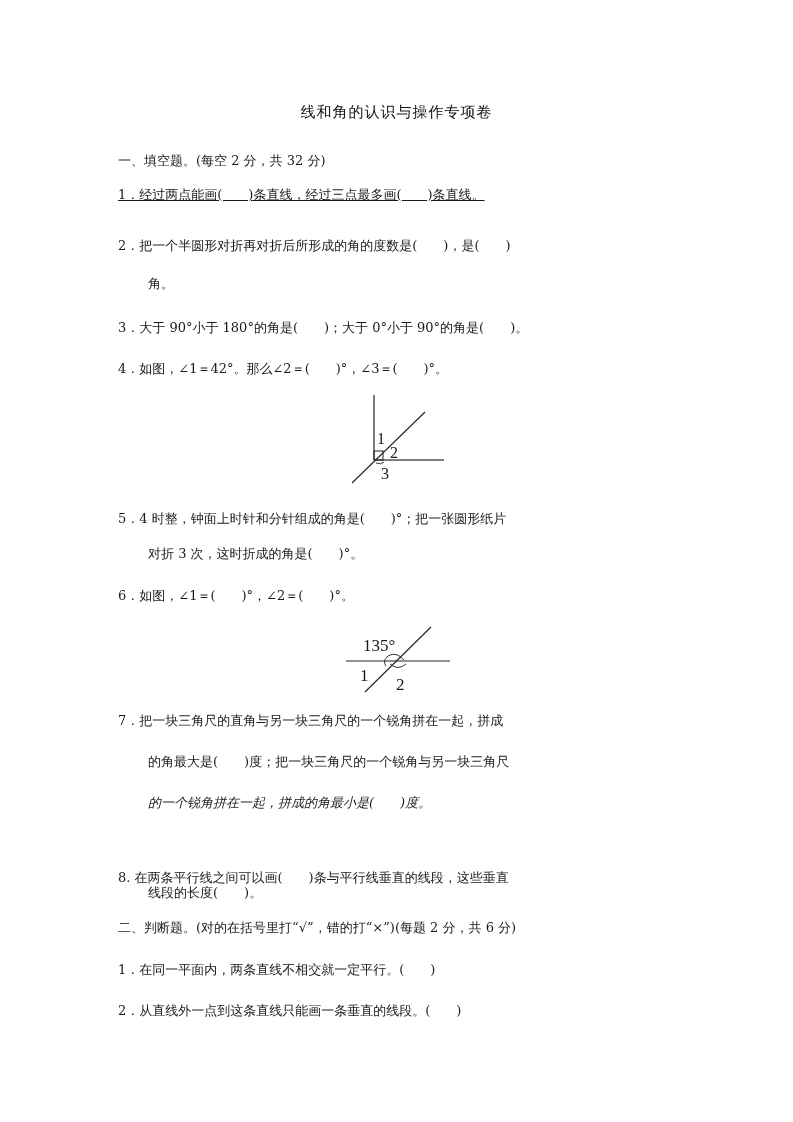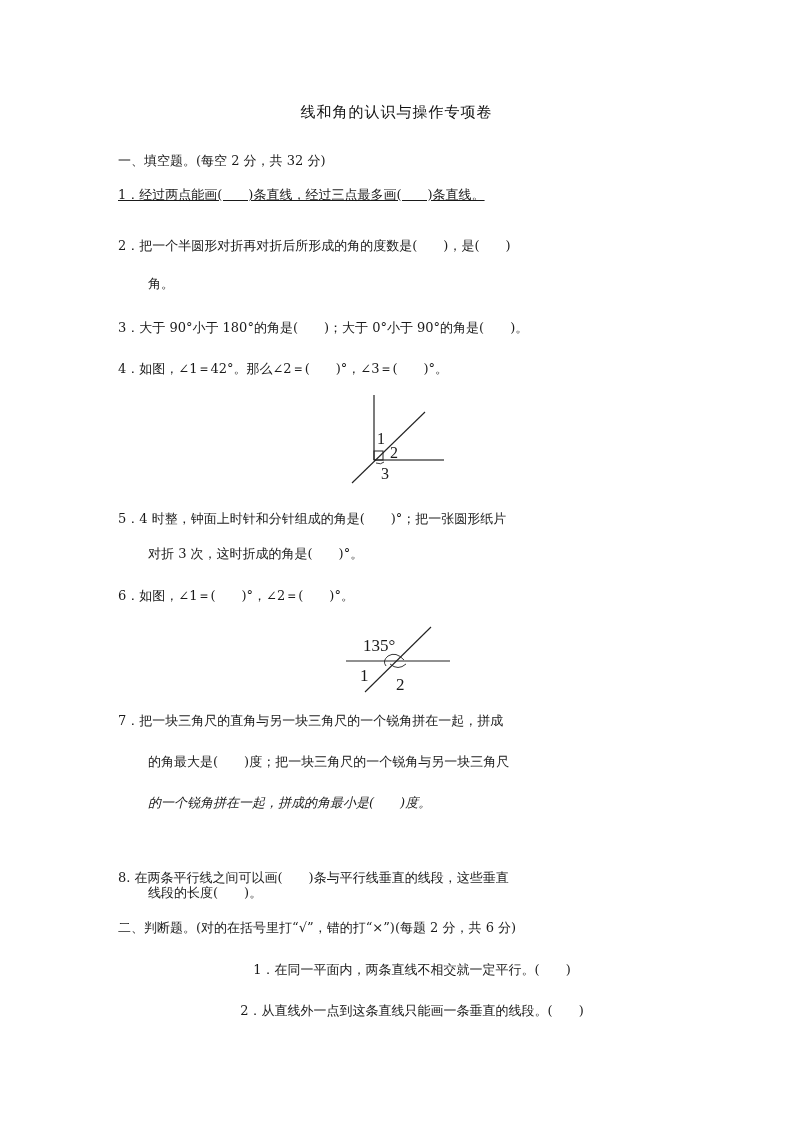--- a/index.html
+++ b/index.html
@@ -3,21 +3,21 @@
   <meta charset="utf-8">
   <style>
     html, body { margin: 0; padding: 0; background: #ffffff; }
     body { width: 793px; height: 1122px; position: relative; overflow: hidden;
            font-family: "DejaVu Serif", "Liberation Serif", serif; color: #1a1a1a; }
     .title { position: absolute; top: 103px; left: 0; width: 793px; text-align: center;
              font-family: "DejaVu Sans", sans-serif; font-weight: normal; font-size: 15px;
              letter-spacing: 1px; color: #111; }
     .line { position: absolute; left: 118px; font-size: 13px; line-height: 22px; white-space: nowrap; }
     .indent { left: 148px; }
-    .justify { width: 556px; display: flex; justify-content: center; margin-left: 16px; }
+    .justify { width: 556px; display: flex; justify-content: flex-start; }
     .fig { position: absolute; }
     .fig text { font-family: "Liberation Serif", "DejaVu Serif", serif; fill: #1a1a1a; }
   </style>
 </head>
 <body>
 
 <div class="title">线和角的认识与操作专项卷</div>
 
 <div class="line" style="top:150px;">一、填空题。(每空 2 分，共 32 分)</div>
 

